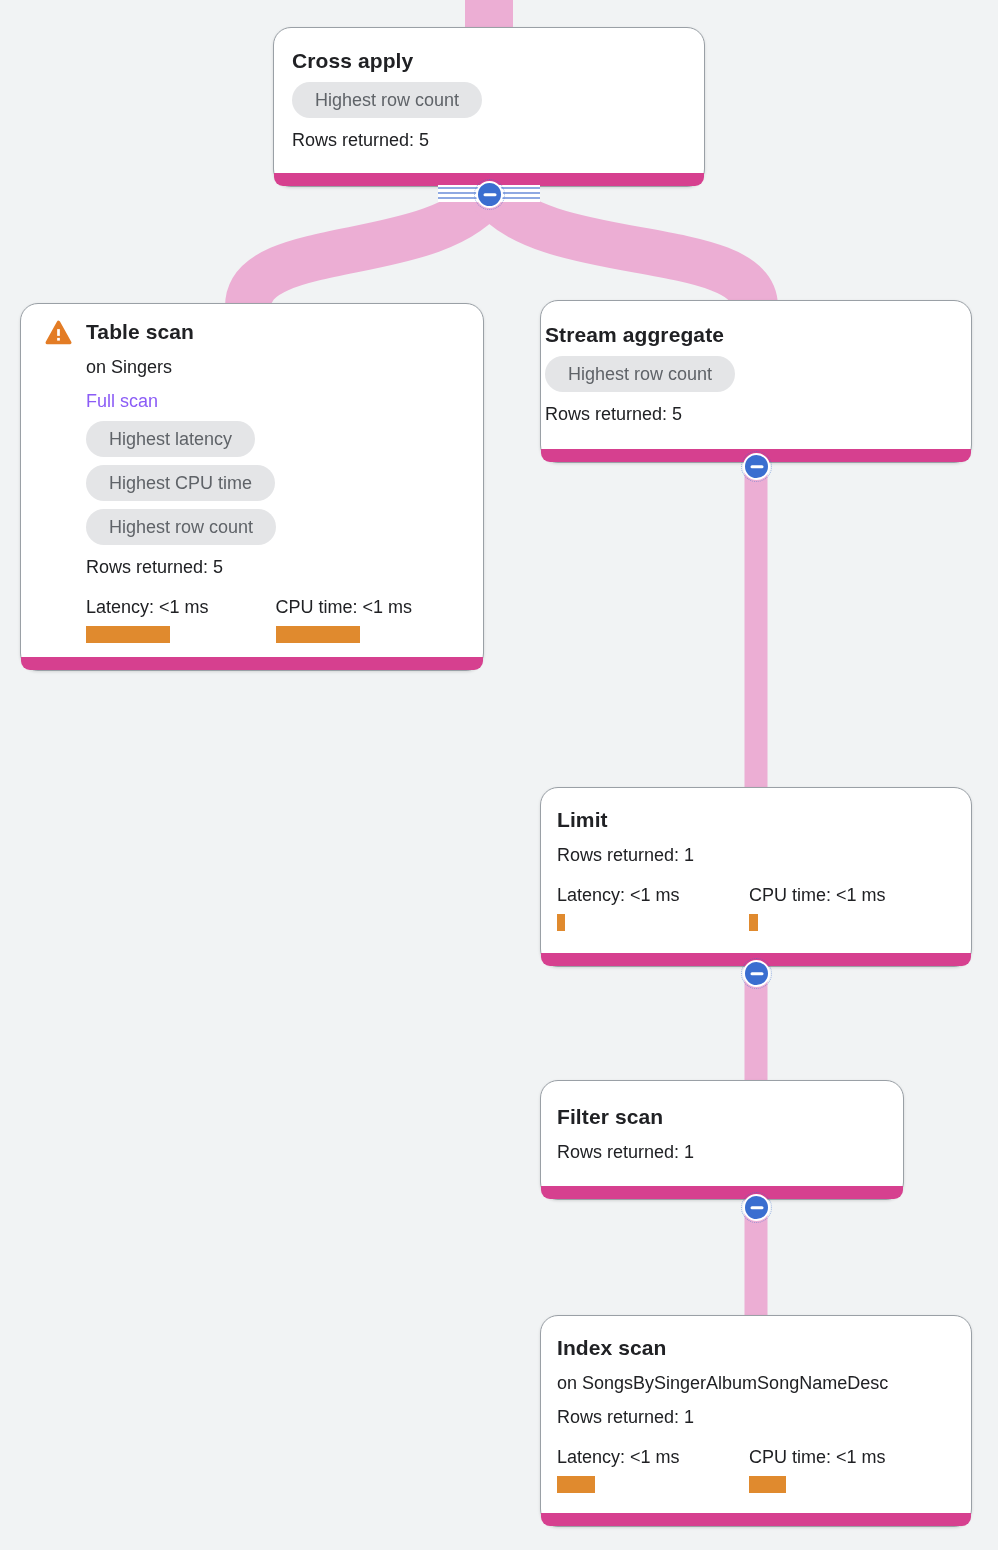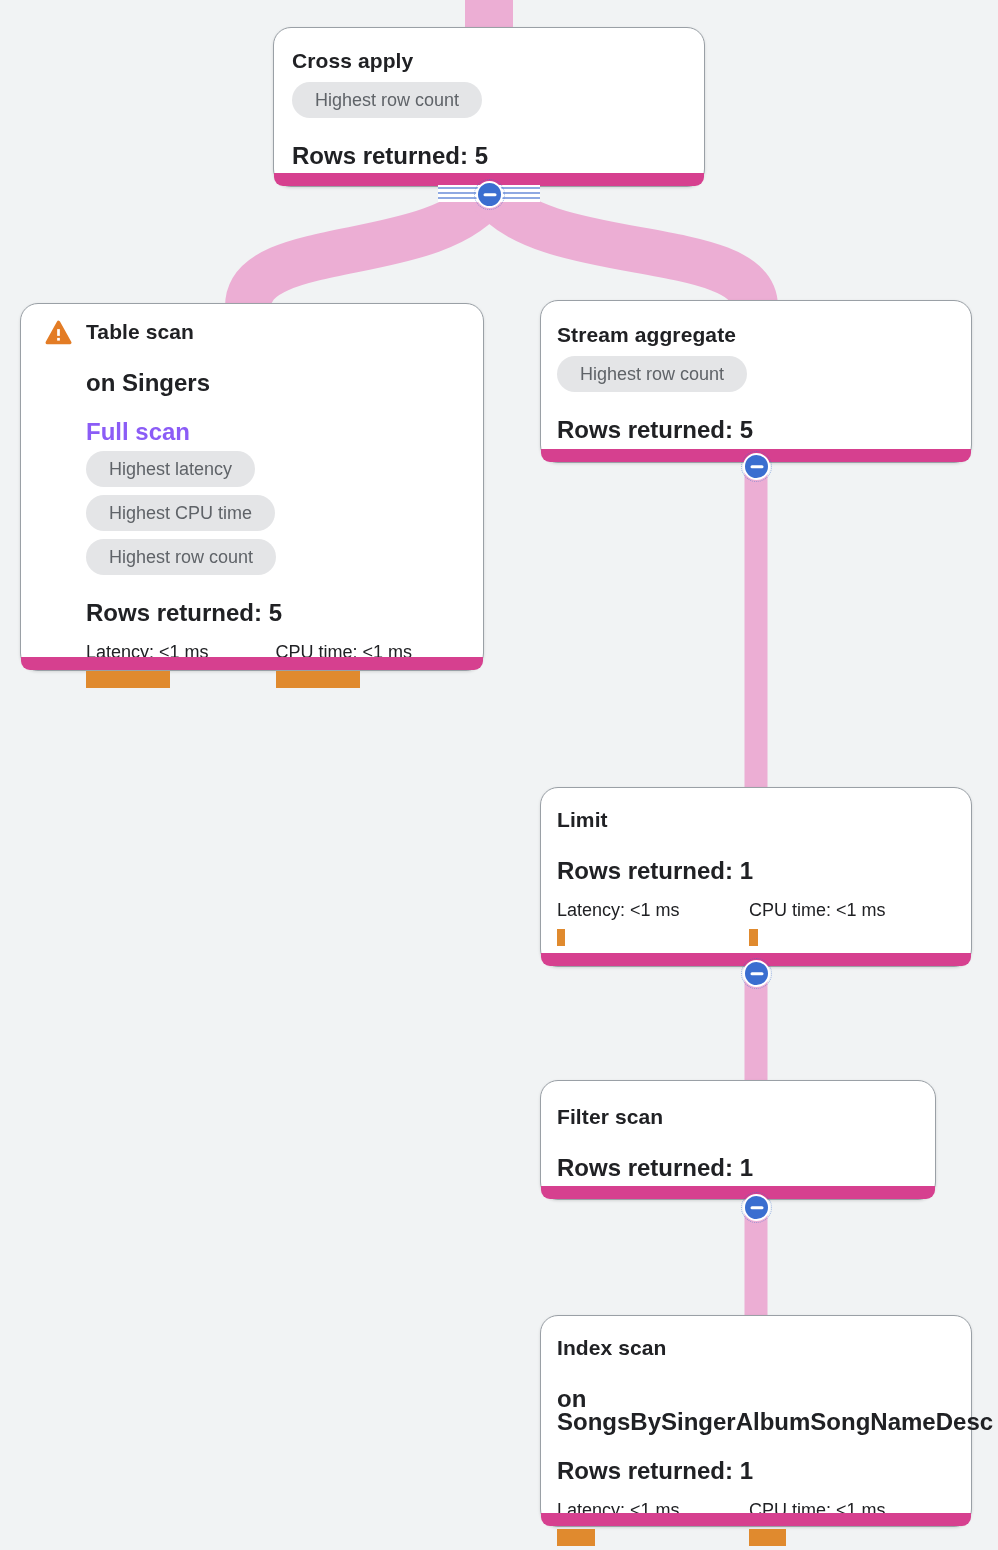--- a/index.html
+++ b/index.html
@@ -17,21 +17,21 @@
     box-sizing:border-box;z-index:1;cursor:pointer;
   }
   .bottombar{
     position:absolute;left:0;right:0;bottom:0;height:13px;
     background:#d6408f;border-radius:0 0 9px 9px;
   }
   .card h2{
     margin:0;font-size:21px;line-height:26px;font-weight:bold;
     color:#202124;letter-spacing:.1px;
   }
-  .txt{font-size:24px;line-height:23px;color:#202124;margin-top:26px;font-weight:bold;}
+  .txt{font-size:18px;line-height:23px;color:#202124;margin-top:11px;}
   .muted{color:#8b5cf6;}
   .badge{
     display:flex;align-items:center;width:fit-content;
     height:36px;padding:0 23px;border-radius:18px;
     background:#e4e5e7;color:#5f6368;font-size:18px;
     margin-top:8px;
   }
   .metrics{display:flex;margin-top:17px;}
   .metric{width:192px;}
   .metric .mlabel{font-size:18px;line-height:23px;color:#202124;}
@@ -56,23 +56,23 @@
       transparent 4px,transparent 7px,
       #8fa9e2 7px,#8fa9e2 9px,
       transparent 9px,transparent 12px,
       #8fa9e2 12px,#8fa9e2 14px,
       transparent 14px,transparent 17px);
     z-index:2;
   }
   
   #node-cross-apply   {left:273px;top:27px;  width:432px;height:160px;padding:20px 18px 0 18px;}
   #node-table-scan    {left:20px;  top:303px; width:464px;height:368px;padding:15px 18px 0 65px;}
-  #node-stream-agg    {left:540px;top:300px; width:432px;height:163px;padding:21px 16px 0 16px;}
+  #node-stream-agg    {left:540px;top:300px; width:432px;height:163px;padding:21px 16px 0 4px;}
   #node-limit         {left:540px;top:787px; width:432px;height:180px;padding:19px 16px 16px 16px;}
-  #node-filter-scan   {left:540px;top:1080px;width:396px;height:120px;padding:23px 16px 0 16px;}
+  #node-filter-scan   {left:540px;top:1080px;width:364px;height:120px;padding:23px 16px 0 16px;}
   #node-index-scan    {left:540px;top:1315px;width:432px;height:212px;padding:19px 16px 0 16px;}
   .warn{position:absolute;left:24px;top:16px;}
 </style>
 </head>
 <body>
 
 <svg class="edges" width="998" height="1550">
   <g stroke="#ecaed4" fill="none">
     <path d="M489,0 L489,30" stroke-width="48"></path>
     <path d="M489,191 C437,266 248,236 248,307" stroke-width="46"></path>

